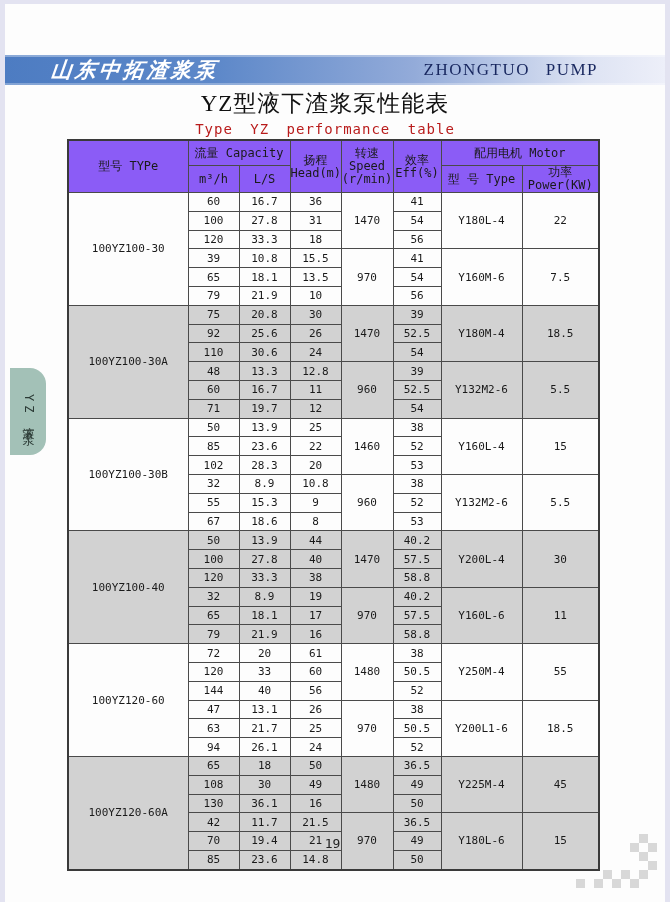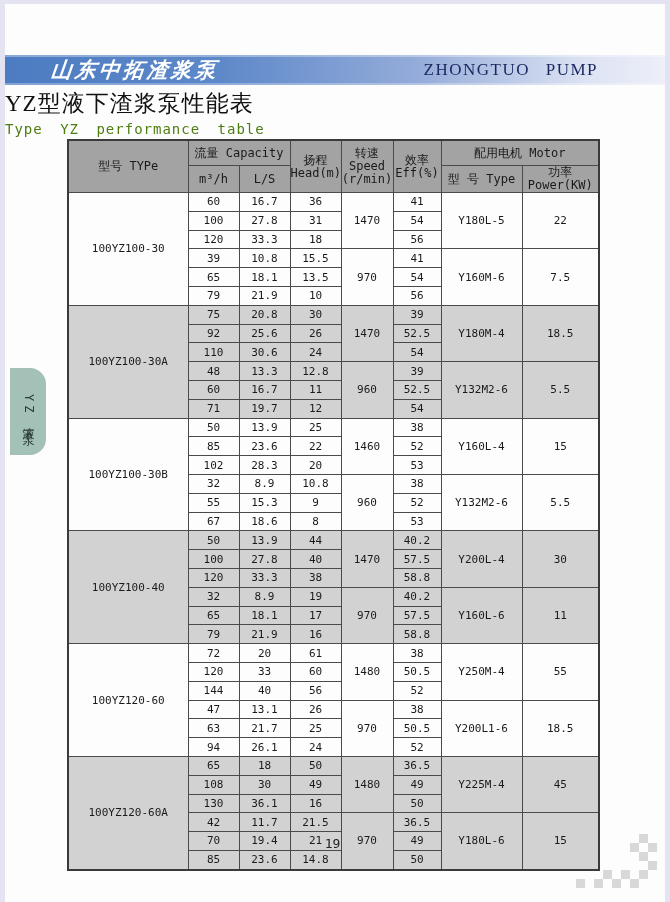--- a/index.html
+++ b/index.html
@@ -12,35 +12,35 @@
     background:linear-gradient(90deg,#4d7cc2 0%,#5d88c9 32%,#93abd9 62%,#dde3f3 88%,#edeff9 100%);
     box-shadow:inset 0 2px 0 rgba(255,255,255,.35), inset 0 -2px 0 rgba(255,255,255,.3);
     display:flex;align-items:center;justify-content:space-between;
     padding:0 67px 0 46px;box-sizing:border-box;}
   .brand-cn{color:#ffffff;font-family:"Liberation Serif","DejaVu Serif",serif;
     font-style:italic;font-weight:bold;font-size:21px;letter-spacing:3px;transform:skewX(-6deg);}
   .brand-en{color:#18275f;font-family:"Liberation Serif","DejaVu Serif",serif;
     font-weight:normal;font-size:17px;letter-spacing:1.5px;word-spacing:10px;}
 
   
-  .titles{position:absolute;left:0;top:86px;width:640px;text-align:left;}
+  .titles{position:absolute;left:0;top:86px;width:640px;text-align:center;}
   .title-cn{font-family:"Liberation Serif","DejaVu Serif",serif;font-size:23px;color:#111;letter-spacing:1px;line-height:28px;}
-  .title-en{font-family:"DejaVu Sans Mono","Liberation Mono",monospace;font-size:14px;color:#4d7c0f;word-spacing:8px;letter-spacing:1px;line-height:18px;margin-top:2px;}
+  .title-en{font-family:"DejaVu Sans Mono","Liberation Mono",monospace;font-size:14px;color:#b91c1c;word-spacing:8px;letter-spacing:1px;line-height:18px;margin-top:2px;}
 
   
   .side-tab{position:absolute;left:5px;top:364px;width:36px;height:87px;background:#a3c1b7;
     border-radius:0 16px 16px 0;display:flex;align-items:center;justify-content:center;}
   .side-tab span{writing-mode:vertical-rl;font-size:12px;color:#2b3a35;letter-spacing:4px;font-family:"DejaVu Sans Mono","Liberation Mono",monospace;}
 
   
   table.perf{position:absolute;left:62px;top:135px;border-collapse:collapse;table-layout:fixed;
     width:531px;font-family:"DejaVu Sans Mono","Liberation Mono",monospace;color:#1a1a1a;
     border:2px solid #3a3a3a;}
   table.perf th,table.perf td{border:1px solid #4a4a4a;text-align:center;vertical-align:middle;padding:0;overflow:hidden;}
-  table.perf thead th{background:#a3a3a3;font-weight:normal;font-size:12px;height:24px;line-height:13px;}
+  table.perf thead th{background:#8b5cf6;font-weight:normal;font-size:12px;height:24px;line-height:13px;}
   table.perf tbody td{font-size:11px;height:17.8px;background:#fdfdfd;}
   table.perf tbody tr.gray td{background:#d2d2d2;}
   table.perf td.model{font-size:11px;margin-top:36px;}
 
   
   .page-number{position:absolute;left:62px;top:832px;width:531px;text-align:center;
     font-size:13px;color:#222;font-family:"DejaVu Sans Mono","Liberation Mono",monospace;}
 
   
   .checker{position:absolute;left:571px;top:830px;width:85px;height:60px;}
@@ -103,21 +103,21 @@
         </tr>
       </thead>
       <tbody>
           <tr class="white">
             <td rowspan="6" class="model">100YZ100-30</td>
             <td>60</td>
             <td>16.7</td>
             <td>36</td>
             <td rowspan="3">1470</td>
             <td>41</td>
-            <td rowspan="3">Y180L-5</td>
+            <td rowspan="3">Y180L-4</td>
             <td rowspan="3">22</td>
           </tr>
           <tr class="white">
             <td>100</td>
             <td>27.8</td>
             <td>31</td>
             <td>54</td>
           </tr>
           <tr class="white">
             <td>120</td>

